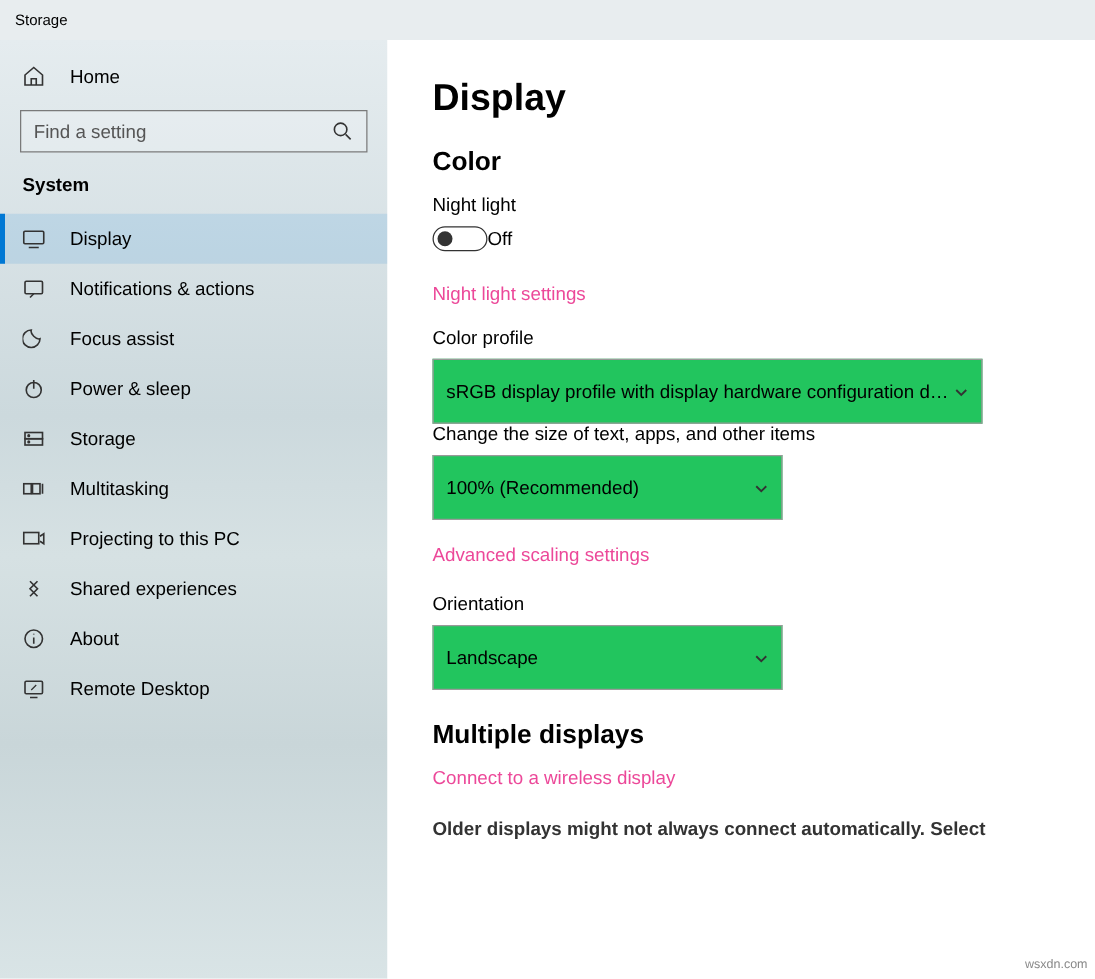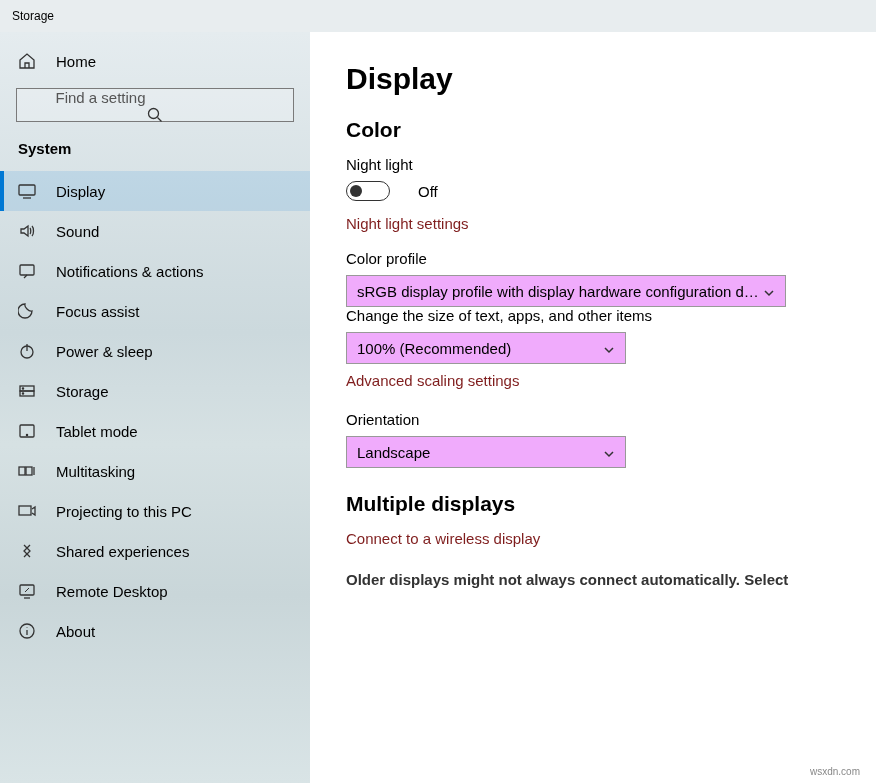--- a/index.html
+++ b/index.html
@@ -2,54 +2,54 @@
 <html><head>
 <meta charset="utf-8">
 <style>
 * { box-sizing: border-box; margin: 0; padding: 0; font-family: "Segoe UI", Arial, sans-serif; }
 body { width: 876px; height: 783px; overflow: hidden; background: #fff; color: #000; }
 .window { display: flex; flex-direction: column; height: 100%; }
 .titlebar { height: 32px; display: flex; align-items: center; padding: 0 12px; font-size: 12px; background: #e8edef; }
 .body { display: flex; flex: 1; min-height: 0; justify-content: space-between; }
 .sidebar { width: 310px; background: linear-gradient(180deg, #e5ecef 0%, #ccd9dd 40%, #d6e1e3 55%, #c9d6d9 75%, #d9e4e6 100%); padding-top: 10px; display: flex; flex-direction: column; }
 .home-row { display: flex; align-items: center; gap: 20px; padding: 10px 18px; font-size: 15px; cursor: pointer; }
-.search { margin: 8px 16px 18px 16px; height: 34px; border: 1px solid #7a7a7a; background: rgba(255,255,255,0.2); display: flex; align-items: center; padding: 0 10px; flex-direction: column; }
+.search { margin: 8px 16px 18px 16px; height: 34px; border: 1px solid #7a7a7a; background: rgba(255,255,255,0.2); display: flex; align-items: center; padding: 0 10px; }
 .search input { flex: 1; border: none; background: transparent; outline: none; font-size: 15px; color: #555; }
 .search input::placeholder { color: #555; }
 .section-title { font-weight: 600; font-size: 15px; padding: 0 18px 14px 18px; }
 .nav { list-style: none; }
 .nav li { display: flex; align-items: center; gap: 20px; padding: 11px 18px; font-size: 15px; cursor: pointer; position: relative; }
 .nav li.selected { background: rgba(0,120,215,0.12); }
 .nav li.selected::before { content: ""; position: absolute; left: 0; top: 0; bottom: 0; width: 4px; background: #0078d4; }
 .ico { width: 18px; height: 18px; display: inline-flex; align-items: center; justify-content: center; flex-shrink: 0; }
 .ico svg { width: 18px; height: 18px; stroke: #333; fill: none; stroke-width: 1.3; }
 
 .content { flex: 1; padding: 30px 36px 0 36px; overflow: hidden; background: #fff; position: relative; }
 h1.page { font-size: 30px; font-weight: 600; margin-bottom: 22px; }
 h2.sect { font-size: 21px; font-weight: 600; margin: 24px 0 14px 0; }
 .lbl { font-size: 15px; margin-bottom: 8px; display: block; }
-.link { color: #7f1d1d; font-size: 15px; cursor: pointer; display: inline-block; margin: 8px 0 12px 0; }
-
-.toggle-row { display: flex; align-items: center; gap: 28px; margin-bottom: 6px; }
+.link { color: #ec4899; font-size: 15px; cursor: pointer; display: inline-block; margin: 20px 0 12px 0; }
+
+.toggle-row { display: flex; align-items: center; gap: 0; margin-bottom: 6px; }
 .toggle { width: 44px; height: 20px; border: 1.5px solid #333; border-radius: 10px; position: relative; cursor: pointer; background: #fff; }
 .toggle .knob { width: 12px; height: 12px; background: #333; border-radius: 50%; position: absolute; top: 2.5px; left: 3px; }
 .toggle-status { font-size: 15px; }
 
-.dropdown { border: 1.5px solid #999; height: 32px; display: flex; align-items: center; justify-content: space-between; padding: 0 10px; font-size: 15px; background: #f0abfc; cursor: pointer; }
+.dropdown { border: 1.5px solid #999; height: 52px; display: flex; align-items: center; justify-content: space-between; padding: 0 10px; font-size: 15px; background: #22c55e; cursor: pointer; }
 .dropdown.w1 { width: 440px; }
 .dropdown.w2 { width: 280px; }
 .chev { width: 12px; height: 12px; }
 .chev svg { width: 12px; height: 12px; stroke: #333; fill: none; stroke-width: 1.5; }
 
 .highlight { border: 5px solid #16c60c; padding: 8px 12px 12px 8px; margin-left: -12px; width: 320px; margin-top: 12px; }
 .highlight .lbl { margin-top: 0; }
 
 .footnote { font-size: 15px; color: #333; margin-top: 10px; max-width: 470px; line-height: 1.4; font-weight: bold; }
 
-.wm { position: absolute; bottom: 6px; right: 16px; font-size: 10px; color: #888; }
+.wm { position: absolute; bottom: 6px; right: 6px; font-size: 10px; color: #888; }
 </style>
 </head>
 <body>
 
 <div class="window">
   <div class="titlebar">
     <span>Storage</span>
   </div>
   <div class="body">
     <nav class="sidebar">
@@ -78,29 +78,20 @@
               <svg viewBox="0 0 18 18">
                 <rect x="1" y="3" width="16" height="10" rx="1"></rect>
                 <path d="M5 16h8"></path>
               </svg>
             </span>
           <span>Display</span>
         </li>
         <li>
           <span class="ico">
               <svg viewBox="0 0 18 18">
-                <path d="M3 7v4h3l4 3V4L6 7z"></path>
-                <path d="M12 6c1 1 1 5 0 6M14 4c2 2 2 8 0 10"></path>
-              </svg>
-            </span>
-          <span>Sound</span>
-        </li>
-        <li>
-          <span class="ico">
-              <svg viewBox="0 0 18 18">
                 <rect x="2" y="3" width="14" height="10" rx="1"></rect>
                 <path d="M6 16l3-3"></path>
               </svg>
             </span>
           <span>Notifications &amp; actions</span>
         </li>
         <li>
           <span class="ico">
               <svg viewBox="0 0 18 18">
                 <path d="M7 2a7 7 0 1 0 7 7c-3 1-8-4-7-7z"></path>
@@ -124,29 +115,20 @@
                 <rect x="2" y="9" width="14" height="5"></rect>
                 <circle cx="5" cy="6.5" r="0.6" fill="#333"></circle>
                 <circle cx="5" cy="11.5" r="0.6" fill="#333"></circle>
               </svg>
             </span>
           <span>Storage</span>
         </li>
         <li>
           <span class="ico">
               <svg viewBox="0 0 18 18">
-                <rect x="2" y="3" width="14" height="12" rx="1"></rect>
-                <circle cx="9" cy="13" r="0.6" fill="#333"></circle>
-              </svg>
-            </span>
-          <span>Tablet mode</span>
-        </li>
-        <li>
-          <span class="ico">
-              <svg viewBox="0 0 18 18">
                 <rect x="1" y="5" width="6" height="8"></rect>
                 <rect x="8" y="5" width="6" height="8"></rect>
                 <path d="M16 5v8"></path>
               </svg>
             </span>
           <span>Multitasking</span>
         </li>
         <li>
           <span class="ico">
               <svg viewBox="0 0 18 18">
@@ -160,35 +142,35 @@
           <span class="ico">
               <svg viewBox="0 0 18 18">
                 <path d="M6 3l6 6-6 6M12 3l-6 6 6 6"></path>
               </svg>
             </span>
           <span>Shared experiences</span>
         </li>
         <li>
           <span class="ico">
               <svg viewBox="0 0 18 18">
+                <circle cx="9" cy="9" r="7"></circle>
+                <path d="M9 8v5M9 5v0.5"></path>
+              </svg>
+            </span>
+          <span>About</span>
+        </li>
+        <li>
+          <span class="ico">
+              <svg viewBox="0 0 18 18">
                 <rect x="2" y="3" width="14" height="10" rx="1"></rect>
                 <path d="M6 16h6"></path>
                 <path d="M9 8l2-2M9 8l-2 2" stroke-width="1"></path>
               </svg>
             </span>
           <span>Remote Desktop</span>
-        </li>
-        <li>
-          <span class="ico">
-              <svg viewBox="0 0 18 18">
-                <circle cx="9" cy="9" r="7"></circle>
-                <path d="M9 8v5M9 5v0.5"></path>
-              </svg>
-            </span>
-          <span>About</span>
         </li>
       </ul>
     </nav>
 
     <main class="content">
       <h1 class="page">Display</h1>
 
       <h2 class="sect" style="margin-top:0">Color</h2>
       <span class="lbl">Night light</span>
       <div class="toggle-row">

